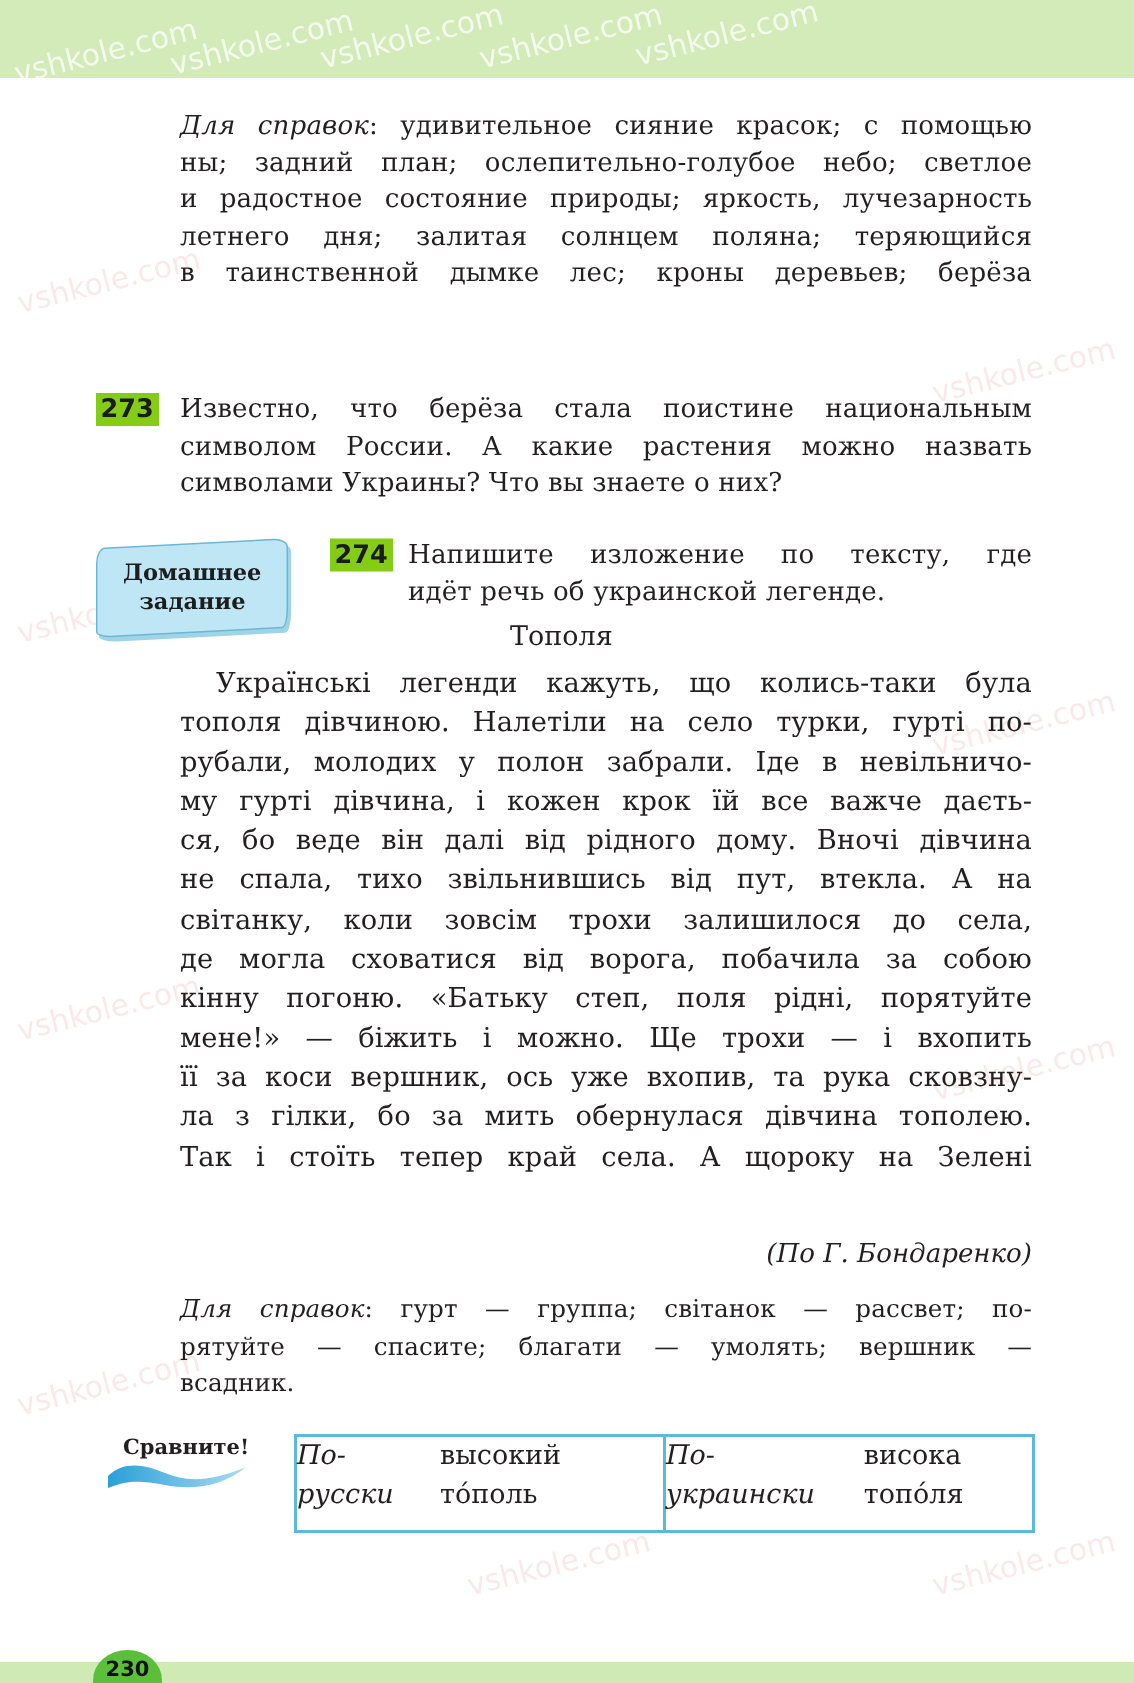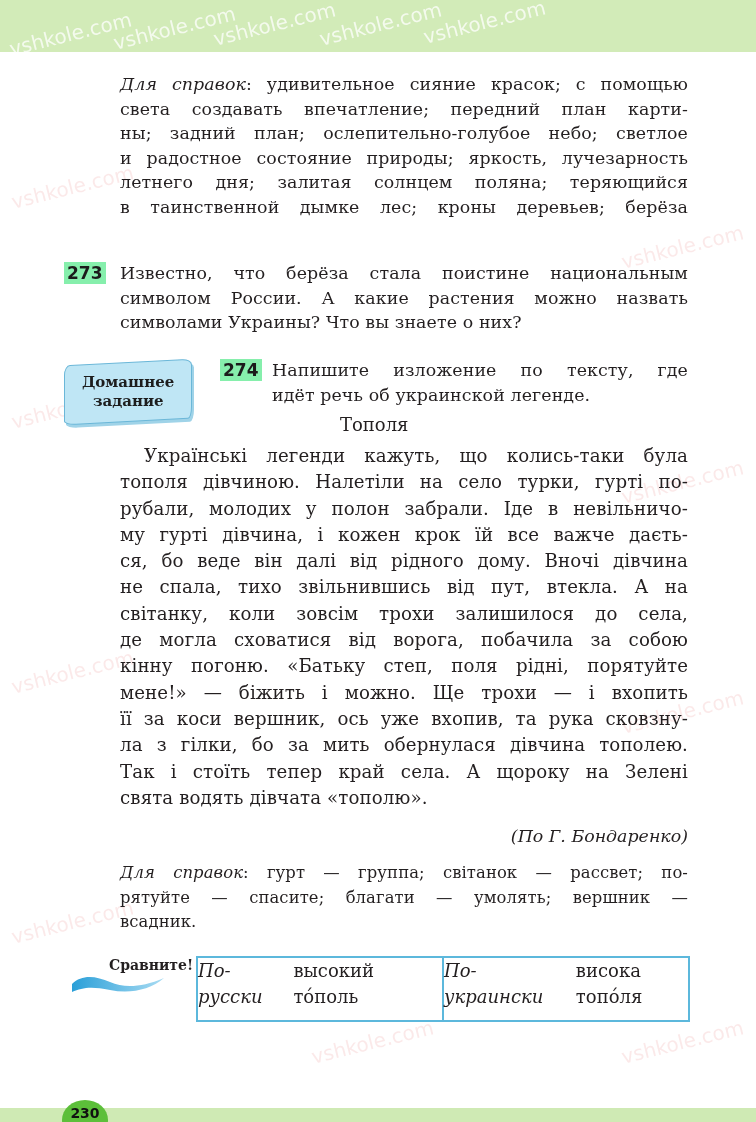--- a/index.html
+++ b/index.html
@@ -25,21 +25,21 @@
     .watermark.top { color: rgba(255,255,255,0.75); }
     .page { position: absolute; left: 0; top: 0; width: 756px; height: 1122px; }
     .para {
       position: absolute; font-size: 17.4px; line-height: 24.5px;
       text-align: justify; text-align-last: left; letter-spacing: 0.1px;
     }
     .para .line { display: block; text-align: justify; text-align-last: justify; white-space: nowrap; }
     .para .line.last { text-align-last: left; }
     .italic { font-style: italic; }
     .num-badge {
-      display: inline-block; background: #86efac; color: #1b1b1b;
+      display: inline-block; background: #84cc16; color: #1b1b1b;
       font-family: "DejaVu Sans", sans-serif; font-weight: bold;
       font-size: 17px; line-height: 22px; padding: 0 3px;
     }
     .hw-flag {
       position: absolute; left: 64px; top: 362px; width: 126px; height: 58px;
       background: #bfe6f5; border: 1px solid #6bb7d8;
       border-radius: 6px 10px 4px 12px / 10px 6px 12px 4px;
       transform: skewY(-3deg);
       box-shadow: 2px 3px 0 #9fd3e8;
       display: flex; flex-direction: column; align-items: center; justify-content: center;
@@ -50,21 +50,20 @@
     }
     .story-title {
       position: absolute; left: 340px; top: 414px; font-weight: normal; font-size: 18px;
     }
     .author {
       position: absolute; right: 68px; top: 826px; font-size: 17.4px; font-style: italic;
     }
     .compare-label {
       position: absolute; left: 82px; top: 957px; font-weight: bold; font-size: 14px;
       font-family: "DejaVu Serif", serif;
-      margin-left: 27px;
     }
     .compare-wave {
       position: absolute; left: 70px; top: 972px; width: 96px; height: 22px;
     }
     .compare-table {
       position: absolute; left: 196px; top: 956px; width: 490px; height: 62px;
       border: 2px solid #5cb8dc; display: flex;
     }
     .compare-col {
       flex: 1; display: flex; flex-direction: row; justify-content: center;
@@ -99,21 +98,20 @@
   <span class="watermark" style="left:620px;top:700px">vshkole.com</span>
   <span class="watermark" style="left:10px;top:910px">vshkole.com</span>
   <span class="watermark" style="left:310px;top:1030px">vshkole.com</span>
   <span class="watermark" style="left:620px;top:1030px">vshkole.com</span>
 </div>
 
 <div class="page">
 
   <div class="para" style="left:120px;top:72px;width:568px;">
     <span class="line"><span class="italic">Для справок</span><span>: удивительное сияние красок; с помощью</span></span>
-    <span class="line">света создавать впечатление; передний план карти-</span>
     <span class="line">ны; задний план; ослепительно-голубое небо; светлое</span>
     <span class="line">и радостное состояние природы; яркость, лучезарность</span>
     <span class="line">летнего дня; залитая солнцем поляна; теряющийся</span>
     <span class="line">в таинственной дымке лес; кроны деревьев; берёза</span>
   </div>
 
   <span class="num-badge" style="position:absolute;left:64px;top:262px;">273</span>
   <div class="para" style="left:120px;top:261px;width:568px;">
     <span class="line">Известно, что берёза стала поистине национальным</span>
     <span class="line">символом России. А какие растения можно назвать</span>
@@ -140,21 +138,20 @@
     <span class="line">му гурті дівчина, і кожен крок їй все важче даєть-</span>
     <span class="line">ся, бо веде він далі від рідного дому. Вночі дівчина</span>
     <span class="line">не спала, тихо звільнившись від пут, втекла. А на</span>
     <span class="line">світанку, коли зовсім трохи залишилося до села,</span>
     <span class="line">де могла сховатися від ворога, побачила за собою</span>
     <span class="line">кінну погоню. «Батьку степ, поля рідні, порятуйте</span>
     <span class="line">мене!» — біжить і можно. Ще трохи — і вхопить</span>
     <span class="line">її за коси вершник, ось уже вхопив, та рука сковзну-</span>
     <span class="line">ла з гілки, бо за мить обернулася дівчина тополею.</span>
     <span class="line">Так і стоїть тепер край села. А щороку на Зелені</span>
-    <span class="line last">свята водять дівчата «тополю».</span>
   </div>
 
   <div class="author">(По Г. Бондаренко)</div>
 
   <div class="para" style="left:120px;top:861px;width:568px;font-size:16.4px;line-height:24.5px;">
     <span class="line"><span class="italic">Для справок</span><span>: гурт — группа; світанок — рассвет; по-</span></span>
     <span class="line">рятуйте — спасите; благати — умолять; вершник —</span>
     <span class="line last">всадник.</span>
   </div>
 

